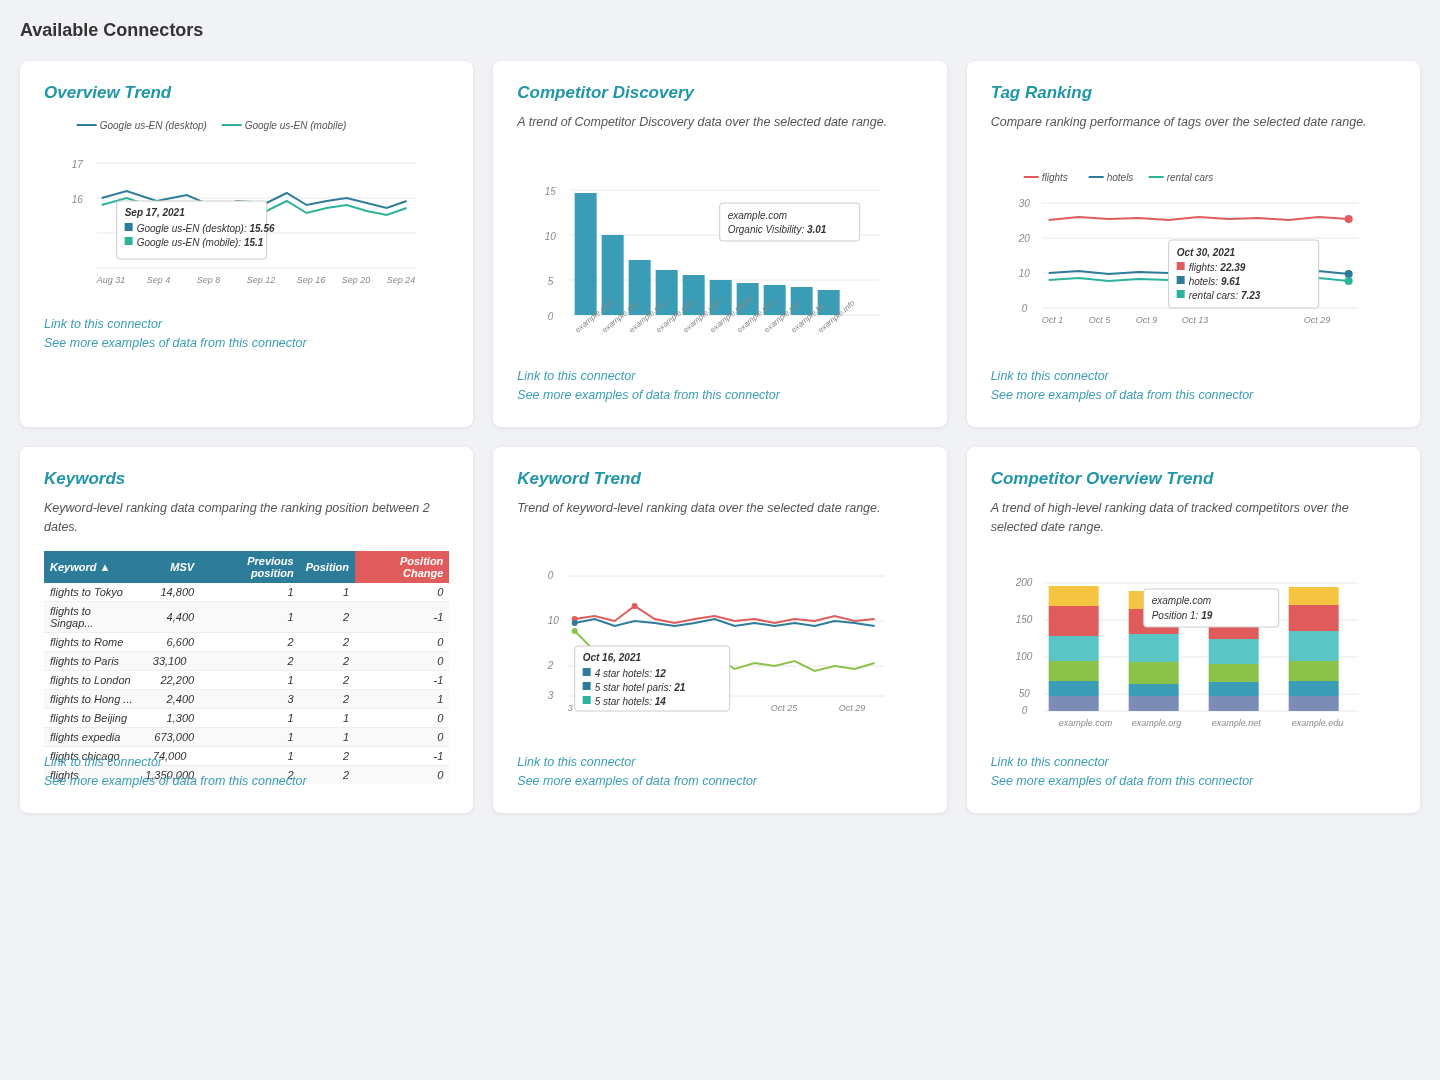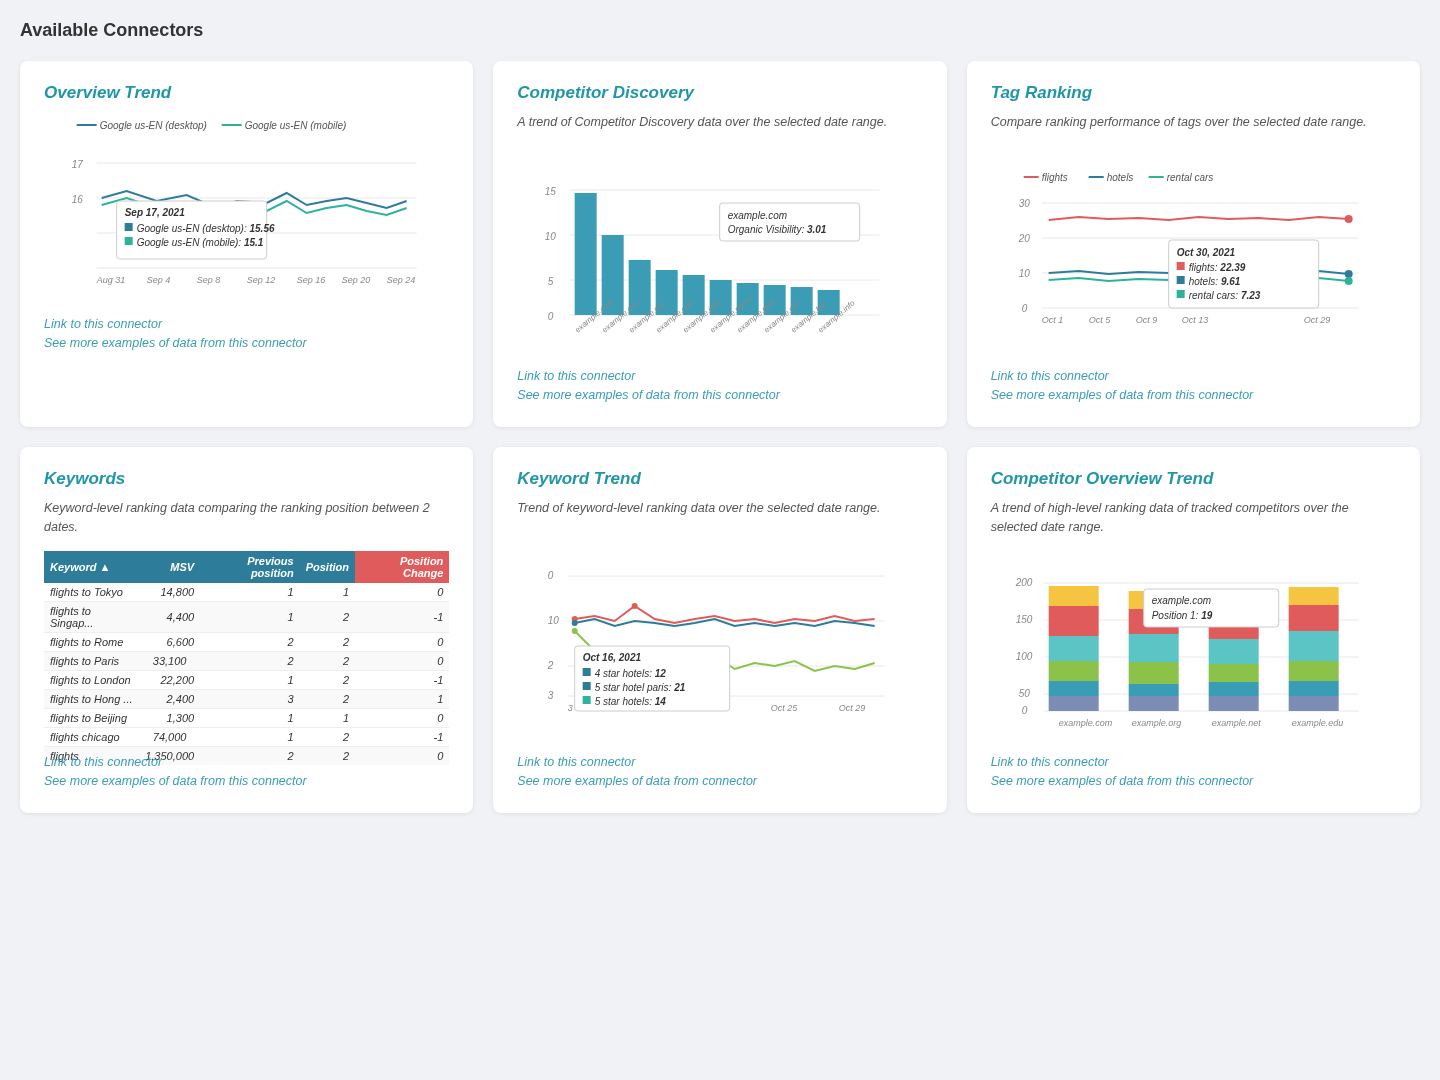--- a/index.html
+++ b/index.html
@@ -280,20 +280,27 @@
             <td style="padding:3px 6px;text-align:right;">2</td>
             <td style="padding:3px 6px;text-align:right;">1</td>
           </tr>
           <tr style="border-bottom:1px solid #eee;">
             <td style="padding:3px 6px;">flights to Beijing</td>
             <td style="padding:3px 6px;text-align:right;">1,300</td>
             <td style="padding:3px 6px;text-align:right;">1</td>
             <td style="padding:3px 6px;text-align:right;">1</td>
             <td style="padding:3px 6px;text-align:right;">0</td>
           </tr>
+          <tr style="border-bottom:1px solid #eee;background:#f9f9f9;">
+            <td style="padding:3px 6px;">flights expedia</td>
+            <td style="padding:3px 6px;text-align:right;">673,000</td>
+            <td style="padding:3px 6px;text-align:right;">1</td>
+            <td style="padding:3px 6px;text-align:right;">1</td>
+            <td style="padding:3px 6px;text-align:right;">0</td>
+          </tr>
           <tr style="border-bottom:1px solid #eee;">
             <td style="padding:3px 6px;">flights chicago</td>
             <td style="padding:3px 6px;text-align:center;">74,000</td>
             <td style="padding:3px 6px;text-align:right;">1</td>
             <td style="padding:3px 6px;text-align:right;">2</td>
             <td style="padding:3px 6px;text-align:right;">-1</td>
           </tr>
           <tr style="background:#f9f9f9;">
             <td style="padding:3px 6px;">flights</td>
             <td style="padding:3px 6px;text-align:center;">1,350,000</td>

